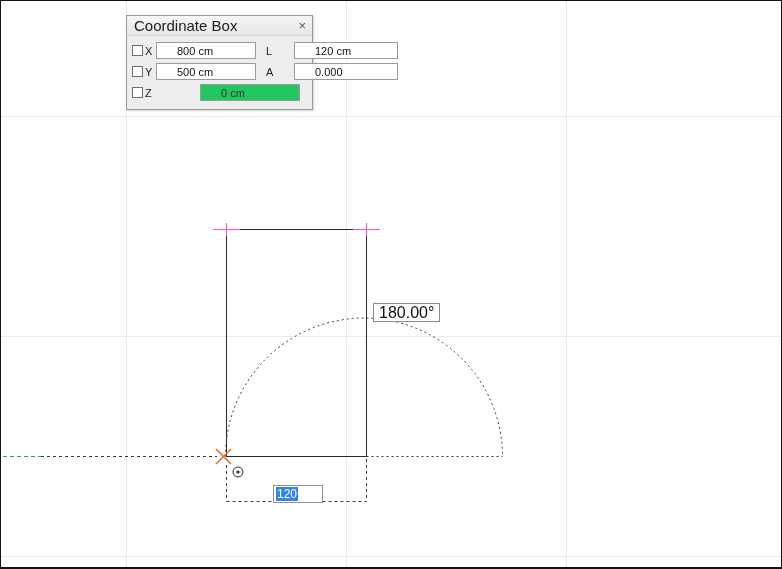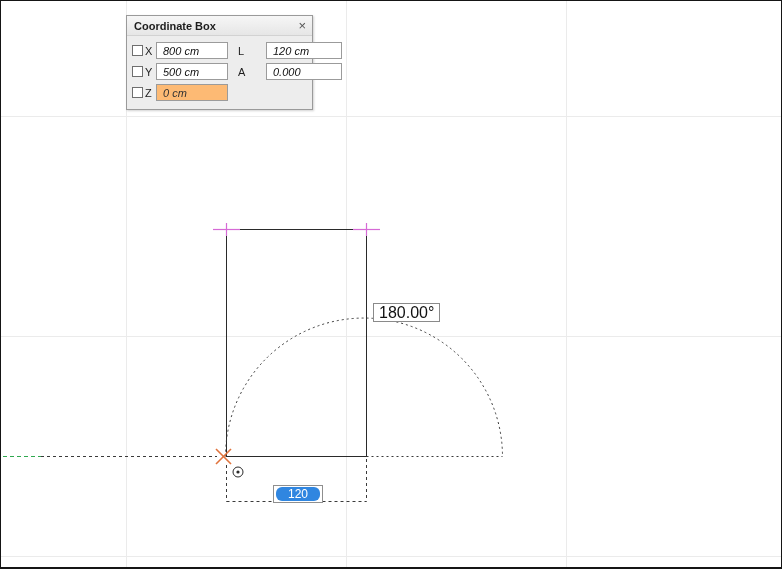--- a/index.html
+++ b/index.html
@@ -32,67 +32,66 @@
   }
   .len-input{
     position:absolute;left:272px;top:484px;
     width:46px;height:16px;
     background:#fff;border:1px solid #8f8f8f;
     font-size:12px;line-height:16px;
     padding-left:2px;box-sizing:content-box;
   }
   .len-input .sel{
     background:#3086e0;color:#fff;
-    padding:0 12px;
-    border-radius:6px;
+    padding:0 1px;
   }
 
   
   .palette{
     position:absolute;left:125px;top:14px;
     width:187px;
     background:#ededed;
     border:1px solid #9a9a9a;
     box-shadow:1px 1px 2px rgba(0,0,0,0.18);
     box-sizing:border-box;
   }
   .titlebar{
     height:19px;
     display:flex;align-items:center;justify-content:space-between;
     padding:0 6px 0 7px;
     background:linear-gradient(#f6f6f6,#e6e6e6);
     border-bottom:1px solid #d2d2d2;
   }
-  .titlebar .title{font-size:11px;font-weight:bold;color:#1c1c1c;text-align:center;}
+  .titlebar .title{font-size:15px;font-weight:normal;color:#1c1c1c;text-align:center;}
   .titlebar .close{font-size:13px;color:#555;cursor:default;line-height:13px;}
   .prows{padding:4px 5px 6px 5px;}
   .prow{
     display:flex;align-items:center;
     height:21px;
   }
   .cb{
     width:9px;height:9px;
     border:1px solid #6e6e6e;background:#fff;
     display:inline-block;flex:0 0 auto;
   }
   .lbl{
     font-size:11px;color:#1c1c1c;
     width:11px;text-align:left;
     margin-left:2px;flex:0 0 auto;
   }
   .fld{
     font-family:"Liberation Sans", sans-serif;
     font-size:11px;color:#111;
     height:15px;border:1px solid #9b9b9b;background:#fff;
-    padding:0 6px;margin:0;box-sizing:content-box;font-style:italic;
+    padding:0 20px;margin:0;box-sizing:content-box;
   }
   .f1{width:58px;}
   .l2{margin-left:10px;width:12px;}
   .f2{width:62px;margin-left:16px;}
-  .fld.disabled{background:#fdba74;color:#333;}
+  .fld.disabled{background:#22c55e;color:#333;margin-left:44px;}
 </style>
 </head>
 <body>
 
 <div class="app">
 
   <svg class="drawing" width="782" height="569" viewBox="0 0 782 569">
 
     <g>
       <line class="grid" x1="125.5" y1="0" x2="125.5" y2="569"></line>

